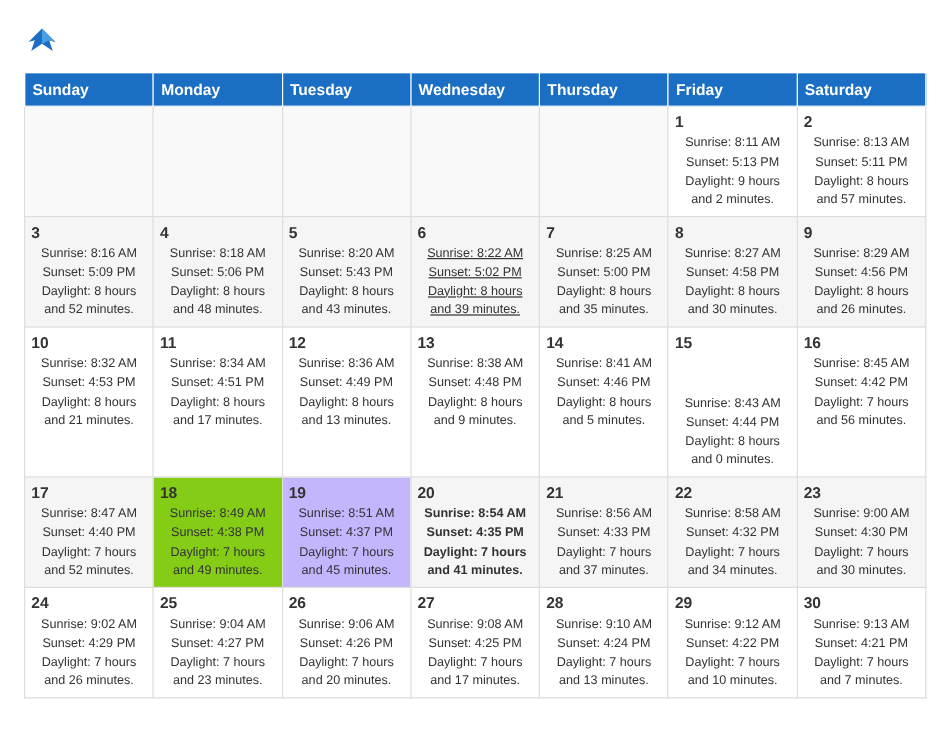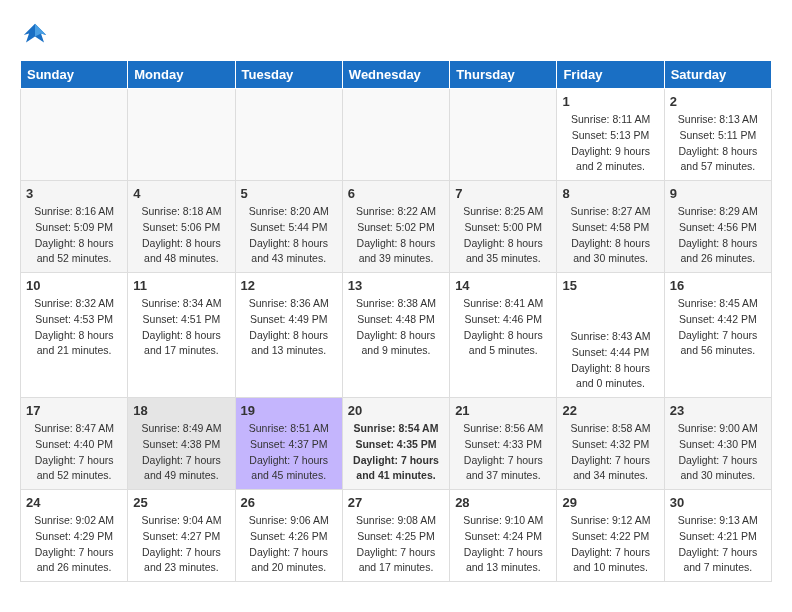--- a/index.html
+++ b/index.html
@@ -156,27 +156,27 @@
         <td style="background: rgb(245, 245, 245);">
           <span class="day-num">4</span>
           <div class="day-info" style="white-space: pre-line;">Sunrise: 8:18 AM
 Sunset: 5:06 PM
 Daylight: 8 hours
 and 48 minutes.</div>
         </td>
         <td style="background: rgb(245, 245, 245);">
           <span class="day-num">5</span>
           <div class="day-info" style="white-space: pre-line;">Sunrise: 8:20 AM
-Sunset: 5:44 PM
+Sunset: 5:43 PM
 Daylight: 8 hours
 and 43 minutes.</div>
         </td>
         <td style="background: rgb(245, 245, 245);">
           <span class="day-num">6</span>
-          <div class="day-info" style="white-space: pre-line;">Sunrise: 8:22 AM
+          <div class="day-info" style="white-space: pre-line; text-decoration: underline;">Sunrise: 8:22 AM
 Sunset: 5:02 PM
 Daylight: 8 hours
 and 39 minutes.</div>
         </td>
         <td style="background: rgb(245, 245, 245);">
           <span class="day-num">7</span>
           <div class="day-info" style="white-space: pre-line;">Sunrise: 8:25 AM
 Sunset: 5:00 PM
 Daylight: 8 hours
 and 35 minutes.</div>
@@ -248,21 +248,21 @@
         </td>
       </tr>
       <tr>
         <td style="background: rgb(245, 245, 245);">
           <span class="day-num">17</span>
           <div class="day-info" style="white-space: pre-line;">Sunrise: 8:47 AM
 Sunset: 4:40 PM
 Daylight: 7 hours
 and 52 minutes.</div>
         </td>
-        <td style="background: #e5e5e5;">
+        <td style="background: #84cc16;">
           <span class="day-num">18</span>
           <div class="day-info" style="white-space: pre-line;">Sunrise: 8:49 AM
 Sunset: 4:38 PM
 Daylight: 7 hours
 and 49 minutes.</div>
         </td>
         <td style="background: #c4b5fd;">
           <span class="day-num">19</span>
           <div class="day-info" style="white-space: pre-line;">Sunrise: 8:51 AM
 Sunset: 4:37 PM

